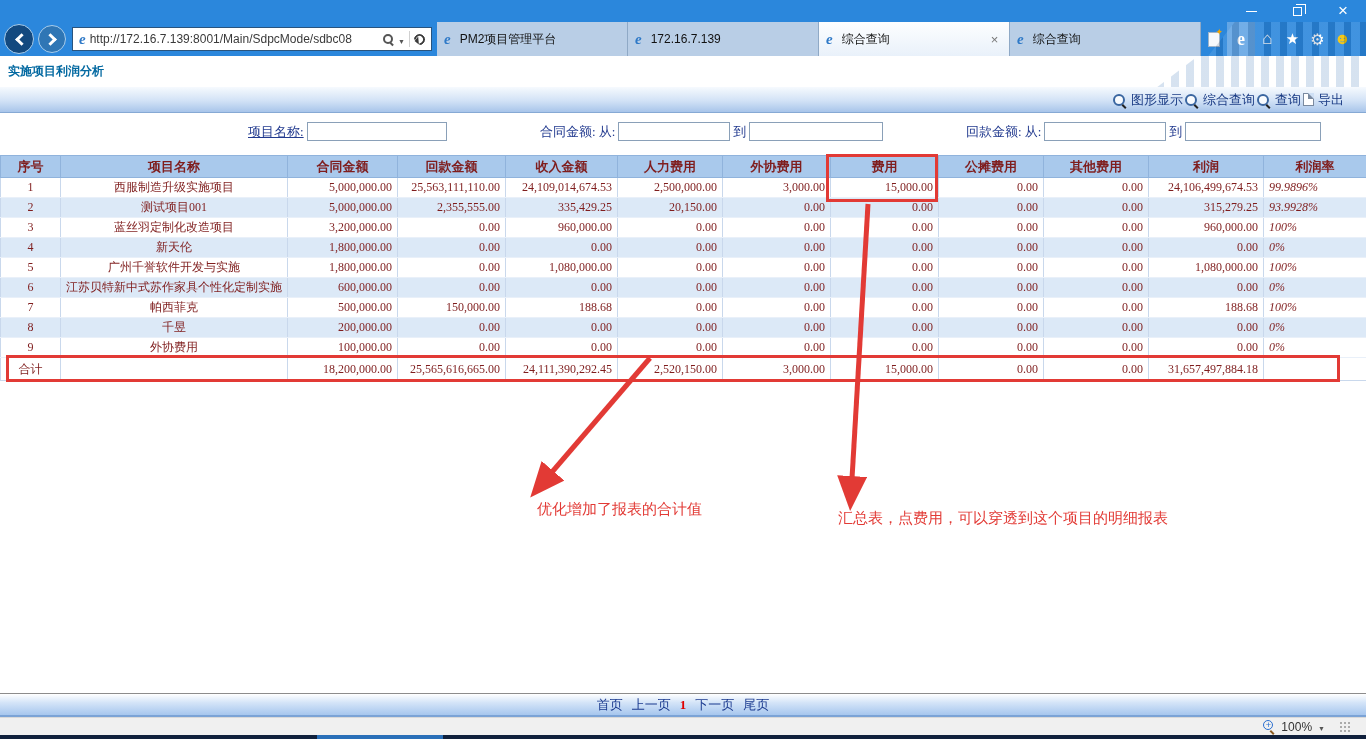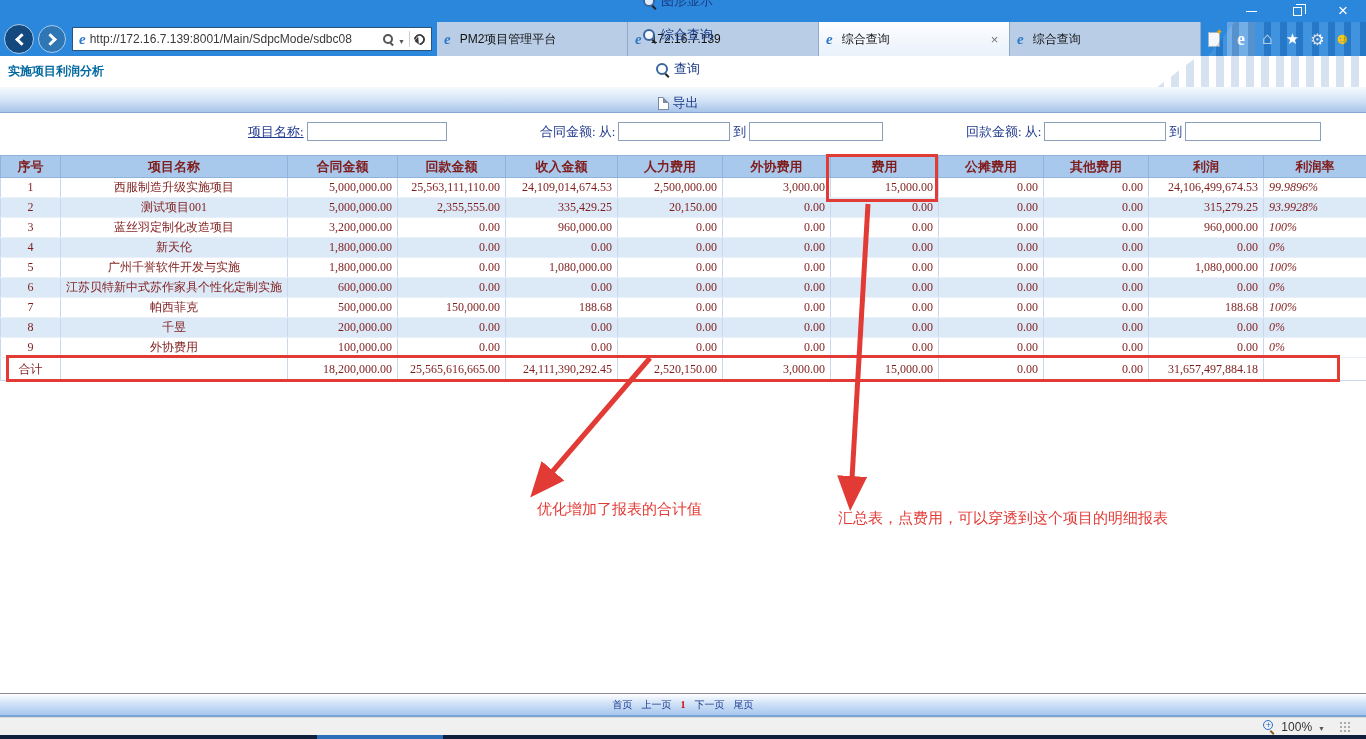--- a/index.html
+++ b/index.html
@@ -71,21 +71,21 @@
   .content { position:absolute; left:0; top:56px; width:100%; height:637px; background:#fff; }
   .bldg-content { position:absolute; right:0; top:0; width:210px; height:32px; pointer-events:none;
               background:repeating-linear-gradient(90deg, rgba(120,160,205,0.30) 0 8px, rgba(255,255,255,0.05) 8px 15px);
               clip-path:polygon(0 100%, 20% 0, 100% 0, 100% 100%); }
   .page-title { position:absolute; left:8px; top:7px; font-size:12px; font-weight:bold; color:#0369a1;
                 font-family:"Liberation Serif", serif; }
 
   .toolbar { position:absolute; left:0; top:31px; width:100%; height:26px;
              background:linear-gradient(#f6fafe, #d2e2f6 55%, #a8c5ea);
              border-bottom:1px solid #86a9d4; display:flex; justify-content:flex-end; align-items:center;
-             gap:16px; padding-right:10px;flex-direction:column; }
+             gap:2px; padding-right:22px; }
   .tbtn { display:flex; align-items:center; gap:4px; color:#1b3c85; font-size:13px; cursor:pointer;
           font-family:"Liberation Serif", serif; }
   .i-mag { width:14px; height:14px; position:relative; display:inline-block; }
   .i-mag::before { content:""; position:absolute; left:0; top:1px; width:8px; height:8px;
                    border:2px solid #3a66a0; border-radius:50%; background:rgba(255,255,255,.85); }
   .i-mag::after { content:""; position:absolute; left:10px; top:11px; width:5px; height:2px;
                   background:#222; transform:rotate(45deg); transform-origin:0 0; }
   .i-export { width:11px; height:13px; background:#fff; border:1px solid #7a8aa0; position:relative; display:inline-block; }
   .i-export::after { content:""; position:absolute; right:-1px; top:-1px; border:3px solid;
                      border-color:#cfe0f5 #cfe0f5 #7a8aa0 #7a8aa0; }
@@ -112,21 +112,21 @@
   svg.arrows { position:absolute; left:0; top:0; width:1366px; height:637px; pointer-events:none; }
   .ann { position:absolute; color:#e23a35; font-size:15px; font-family:"Liberation Serif", serif; white-space:nowrap; }
   #annA { left:537px; top:444px; }
   #annB { left:838px; top:453px; }
 
   
   .pagebar { position:absolute; left:0; top:693px; width:100%; height:24px;
              background:linear-gradient(#ffffff, #d5e5f8 40%, #a6c6ee 100%);
              border-top:1px solid #8c8c8c; border-bottom:2px solid #7ba3d6;
              display:flex; align-items:center; justify-content:center; gap:9px;
-             font-size:10px; color:#1b3a8f; font-family:"Liberation Serif", serif; }
+             font-size:13px; color:#1b3a8f; font-family:"Liberation Serif", serif; }
   .pg { cursor:pointer; }
   .pg.current { color:#e00000; font-weight:bold; cursor:default; }
 
   .statusbar { position:absolute; left:0; top:717px; width:100%; height:18px; background:#f0f0f0;
                border-top:1px solid #d9d9d9; display:flex; justify-content:flex-end; align-items:center;
                gap:6px; padding-right:16px; font-size:12px; color:#333; }
   .i-zoom { width:13px; height:13px; position:relative; display:inline-block; }
   .i-zoom::before { content:"+"; position:absolute; left:1px; top:0px; width:8px; height:8px;
                     border:1px solid #2a6fd0; border-radius:50%; color:#2a6fd0; font-size:9px;
                     line-height:8px; text-align:center; }

